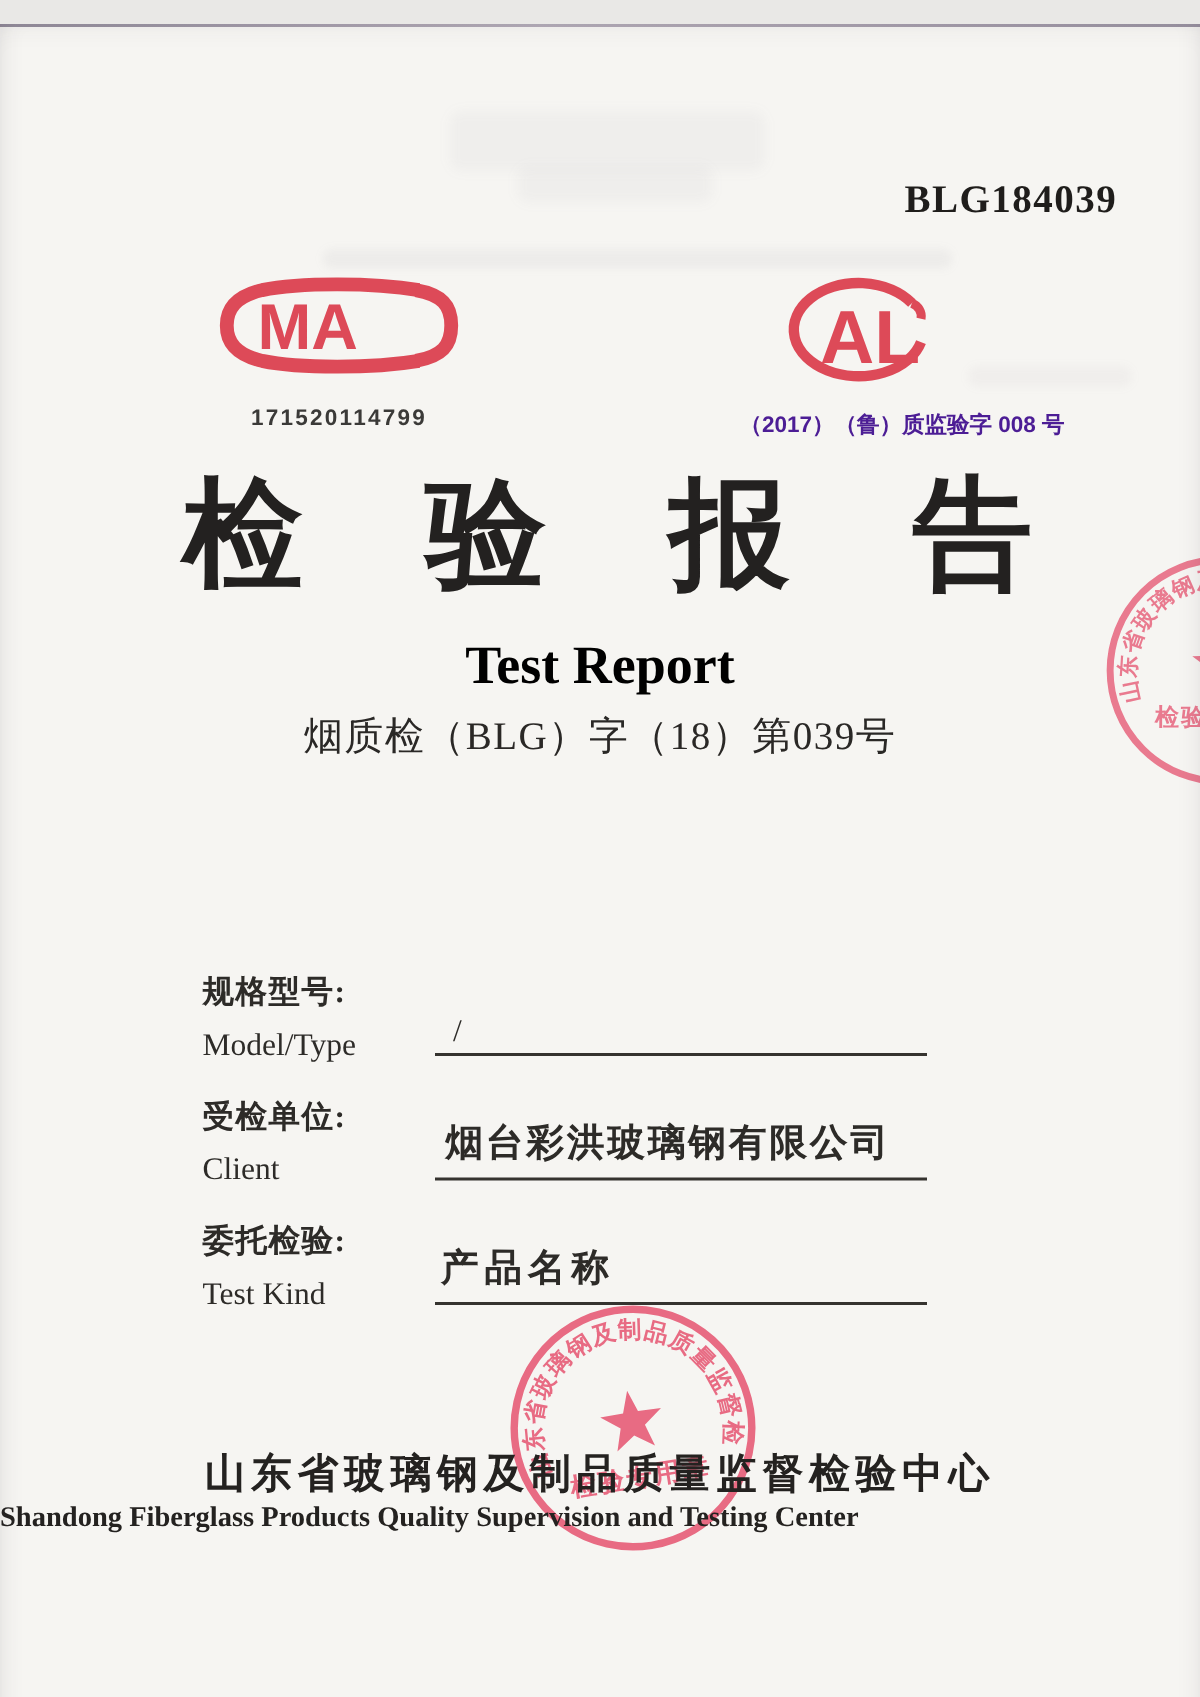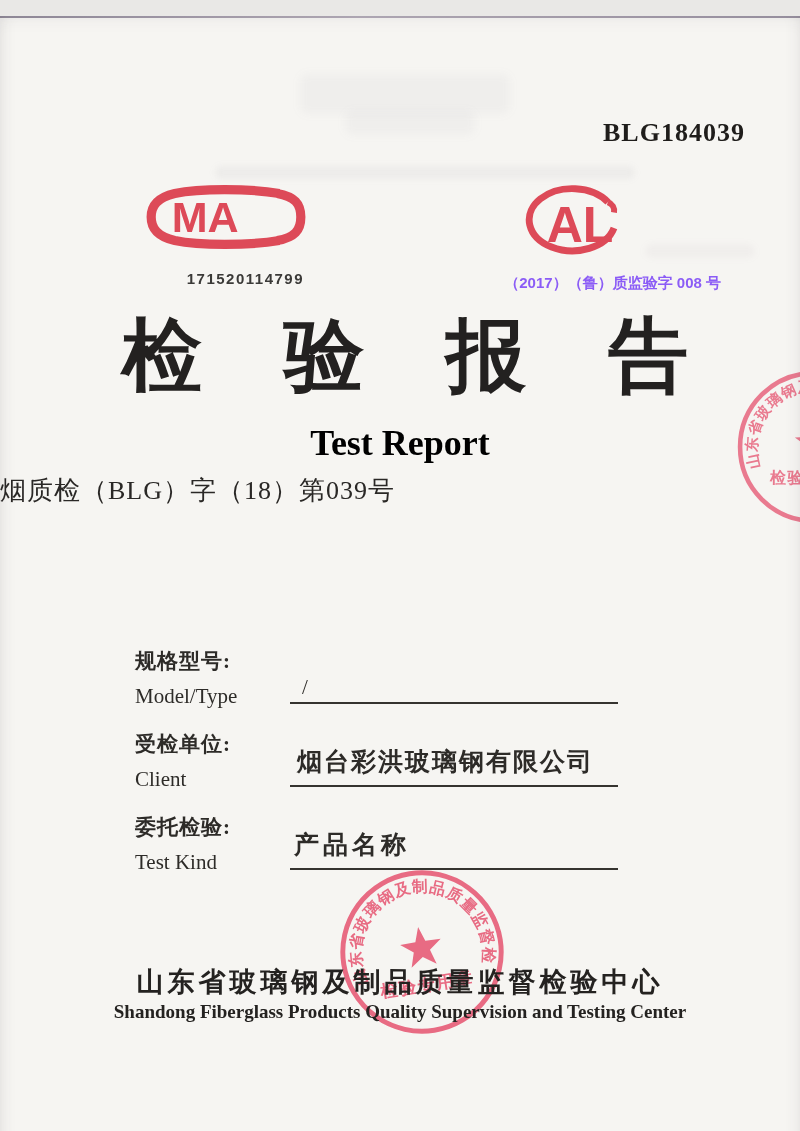--- a/index.html
+++ b/index.html
@@ -23,55 +23,55 @@
   .bleed { position:absolute; border-radius:8px; pointer-events:none; }
   .bleed.b1 { top:58px;  left:300px; width:210px; height:40px; background:rgba(122,118,134,.05); filter:blur(4px); }
   .bleed.b2 { top:150px; left:215px; width:420px; height:13px; background:rgba(130,124,142,.07); filter:blur(3px); }
   .bleed.b3 { top:95px;  left:345px; width:130px; height:24px; background:rgba(122,118,134,.05); filter:blur(4px); }
   .bleed.b4 { top:228px; left:645px; width:110px; height:14px; background:rgba(130,124,142,.05); filter:blur(3px); }
 
   .report-code { position:absolute; top:102px; left:603px; font-weight:bold;
     font-size:26px; letter-spacing:1px; color:#1f1d1b; }
 
   .cma-logo { position:absolute; left:144px; top:168px; }
-  .cma-number { position:absolute; left:148px; top:254px; width:156px; text-align:right;
+  .cma-number { position:absolute; left:148px; top:254px; width:156px; text-align:center;
     font-family:"Liberation Sans","DejaVu Sans",sans-serif; font-weight:bold;
     font-size:15px; letter-spacing:1.5px; color:#3b3a38; }
   .cal-logo { position:absolute; left:522px; top:168px; }
-  .cal-license { position:absolute; left:493px; top:258px; width:228px; text-align:right;
+  .cal-license { position:absolute; left:493px; top:258px; width:228px; text-align:left;
     font-family:"Liberation Sans","DejaVu Sans",sans-serif; font-weight:bold;
-    font-size:15px; color:#8b5cf6; }
+    font-size:15px; color:#4c1d95; }
 
   .title-zh { position:absolute; top:296px; left:0; right:0; margin:0; text-align:center;
     font-family:"Liberation Sans","DejaVu Sans",sans-serif; font-weight:900;
     font-size:80px; letter-spacing:30px; color:#232120; line-height:1.1;padding-left:40px; }
   .title-en { position:absolute; top:406px; left:0; right:0; text-align:center;
     font-weight:bold; font-size:36px; color:#000000; }
-  .report-no { position:absolute; top:457px; left:0; right:0; 
+  .report-no { position:absolute; top:457px; left:0; right:0; text-align:center;
     font-size:26px; letter-spacing:1px; color:#2a2826; }
 
   .field-row { position:absolute; left:0; width:100%; height:75px; }
   .row1 { top:540px; } .row2 { top:625px; } .row3 { top:708px; } .row4 { top:791px; }
   .f-zh  { position:absolute; left:135px; top:6px;  font-size:21px; font-weight:bold; letter-spacing:1px; }
   .f-en  { position:absolute; left:135px; top:43px; font-size:21px; }
   .f-val { position:absolute; left:297px; top:21px; font-size:25px; font-weight:600; letter-spacing:2px; }
   .row2 .f-val { top:34px; font-size:21px; font-weight:400; letter-spacing:0; left:302px; }
   .row4 .f-val { letter-spacing:4px; left:294px; }
   .f-line { position:absolute; left:290px; top:61px; width:328px; height:2px; background:#35332f; }
 
   .seal { position:absolute; z-index:1; }
   .seal-bottom { left:332px; top:846px; width:180px; height:180px;
     transform:rotate(-9deg); opacity:.92; }
   .seal-right  { left:730px; top:347px; width:168px; height:168px; opacity:.82; }
   .seal text { font-family:"Liberation Serif","DejaVu Serif",serif; }
 
   .footer-zh { position:absolute; top:948px; left:0; right:0; text-align:center; z-index:2;
     font-family:"Liberation Sans","DejaVu Sans",sans-serif; font-weight:bold;
     font-size:27px; letter-spacing:4px; color:#242220; }
-  .footer-en { position:absolute; top:985px; left:0; right:0; text-align:center; z-index:2;
+  .footer-en { position:absolute; top:985px; left:0; right:0; z-index:2;
     font-weight:bold; font-size:19px; color:#242220; }
 </style>
 </head>
 <body>
 
 <div class="page">
 
   <div class="scan-top"></div>
   <div class="scan-bottom"></div>
 

